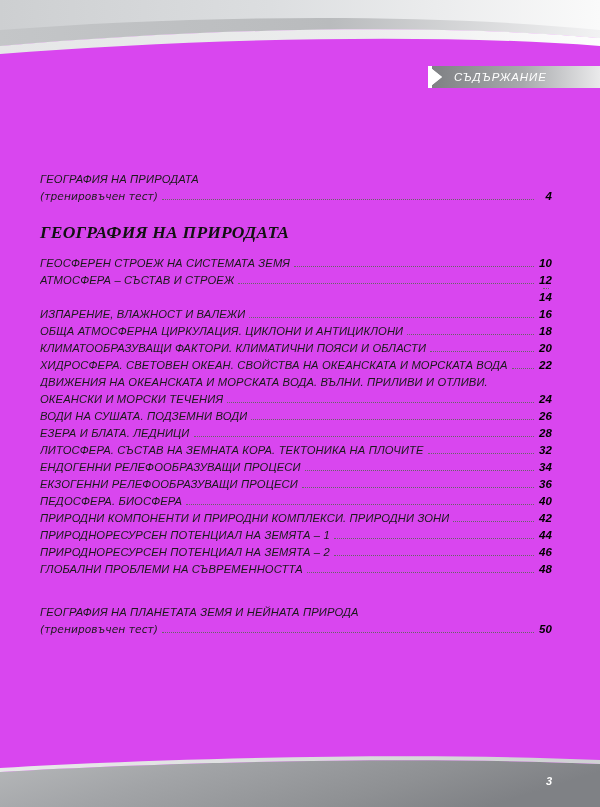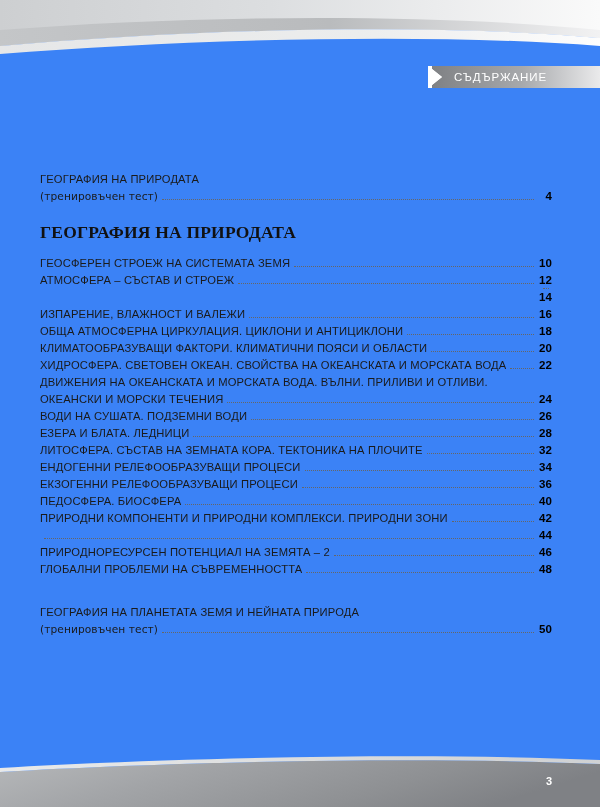--- a/index.html
+++ b/index.html
@@ -7,22 +7,23 @@
     padding: 0;
     background: #ffffff;
   }
   body {
     font-family: "Liberation Sans", sans-serif;
   }
   #page {
     position: relative;
     width: 600px;
     height: 807px;
-    background: #3b82f6;
+    background: #d946ef;
     overflow: hidden;
+    font-style: italic;
   }
 
   
   #top-deco {
     position: absolute;
     top: 0;
     left: 0;
     width: 600px;
     height: 60px;
     pointer-events: none;
@@ -275,20 +276,21 @@
           <span class="toc-title">ПЕДОСФЕРА. БИОСФЕРА</span>
           <span class="toc-dots"></span>
           <span class="toc-page">40</span>
         </div>
         <div class="toc-row" style="height: 17px;">
           <span class="toc-title">ПРИРОДНИ КОМПОНЕНТИ И ПРИРОДНИ КОМПЛЕКСИ. ПРИРОДНИ ЗОНИ</span>
           <span class="toc-dots"></span>
           <span class="toc-page">42</span>
         </div>
         <div class="toc-row" style="height: 17px;">
+          <span class="toc-title">ПРИРОДНОРЕСУРСЕН ПОТЕНЦИАЛ НА ЗЕМЯТА – 1</span>
           <span class="toc-dots"></span>
           <span class="toc-page">44</span>
         </div>
         <div class="toc-row" style="height: 17px;">
           <span class="toc-title">ПРИРОДНОРЕСУРСЕН ПОТЕНЦИАЛ НА ЗЕМЯТА – 2</span>
           <span class="toc-dots"></span>
           <span class="toc-page">46</span>
         </div>
         <div class="toc-row" style="height: 17px;">
           <span class="toc-title">ГЛОБАЛНИ ПРОБЛЕМИ НА СЪВРЕМЕННОСТТА</span>

